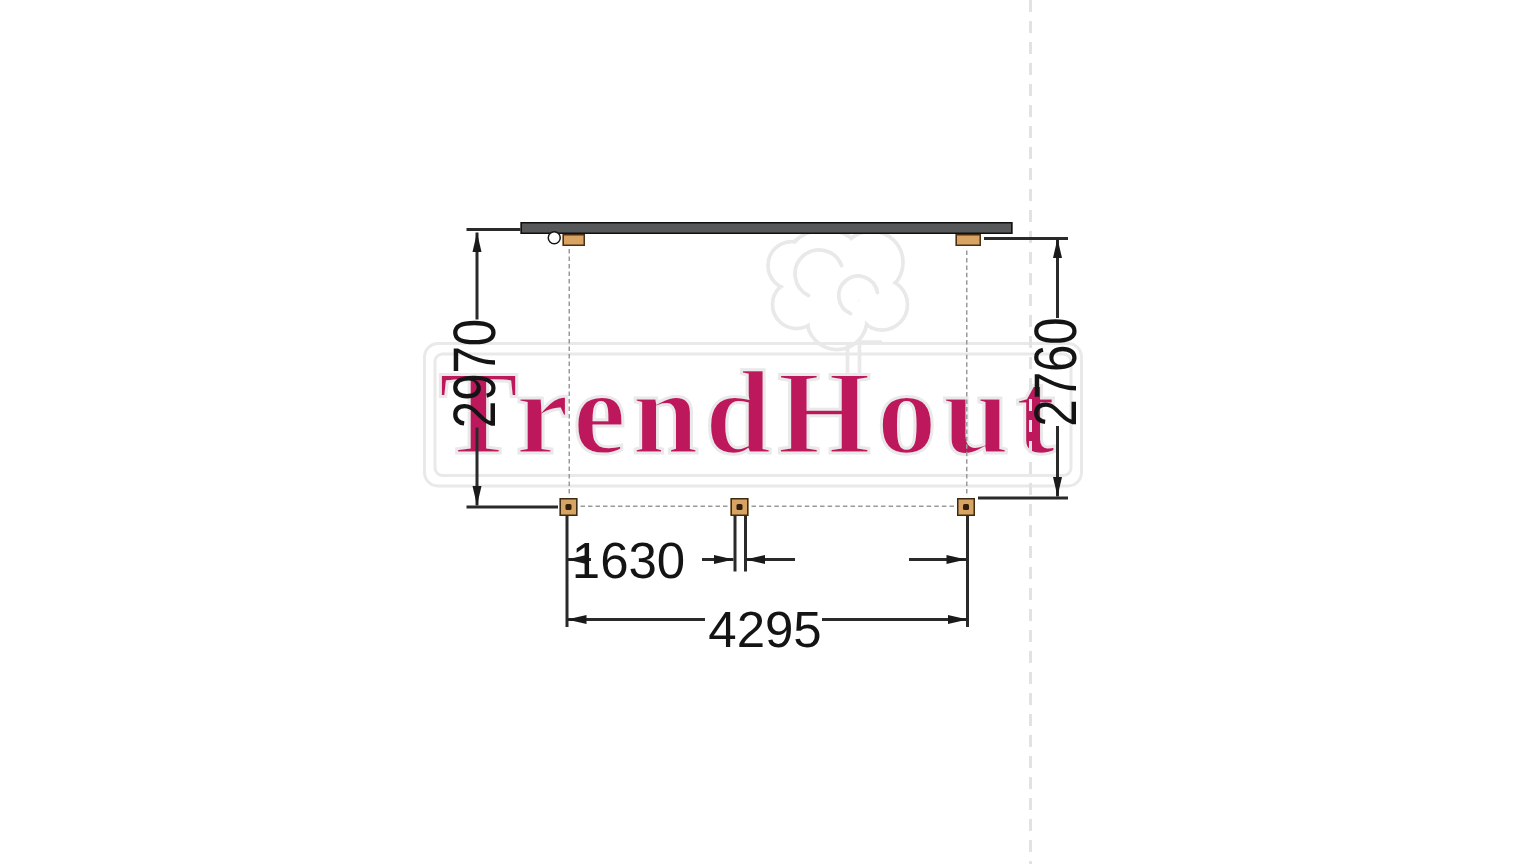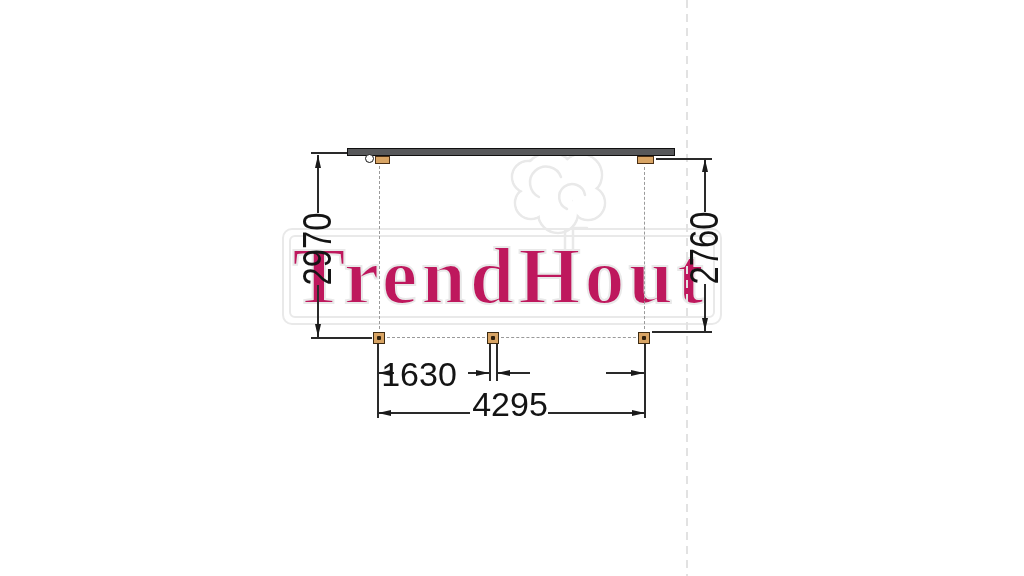--- a/index.html
+++ b/index.html
@@ -135,15 +135,15 @@
 
   <div class="hline" style="left:497px;top:372px;width:33px;"></div>
   <div class="hline" style="left:606px;top:372px;width:38px;"></div>
   <div class="ah ah-l" style="left:497px;top:370px;"></div>
   <div class="ah ah-r" style="left:631px;top:370px;"></div>
 
   <div class="hline" style="left:378px;top:412px;width:92px;"></div>
   <div class="hline" style="left:548px;top:412px;width:97px;"></div>
   <div class="ah ah-l" style="left:378px;top:410px;"></div>
   <div class="ah ah-r" style="left:632px;top:410px;"></div>
-  <div class="dim-label" style="left:510px;top:404px;text-align:right;">4295</div>
+  <div class="dim-label" style="left:510px;top:420px;text-align:right;">4295</div>
 
 </div>
 
 </body></html>

